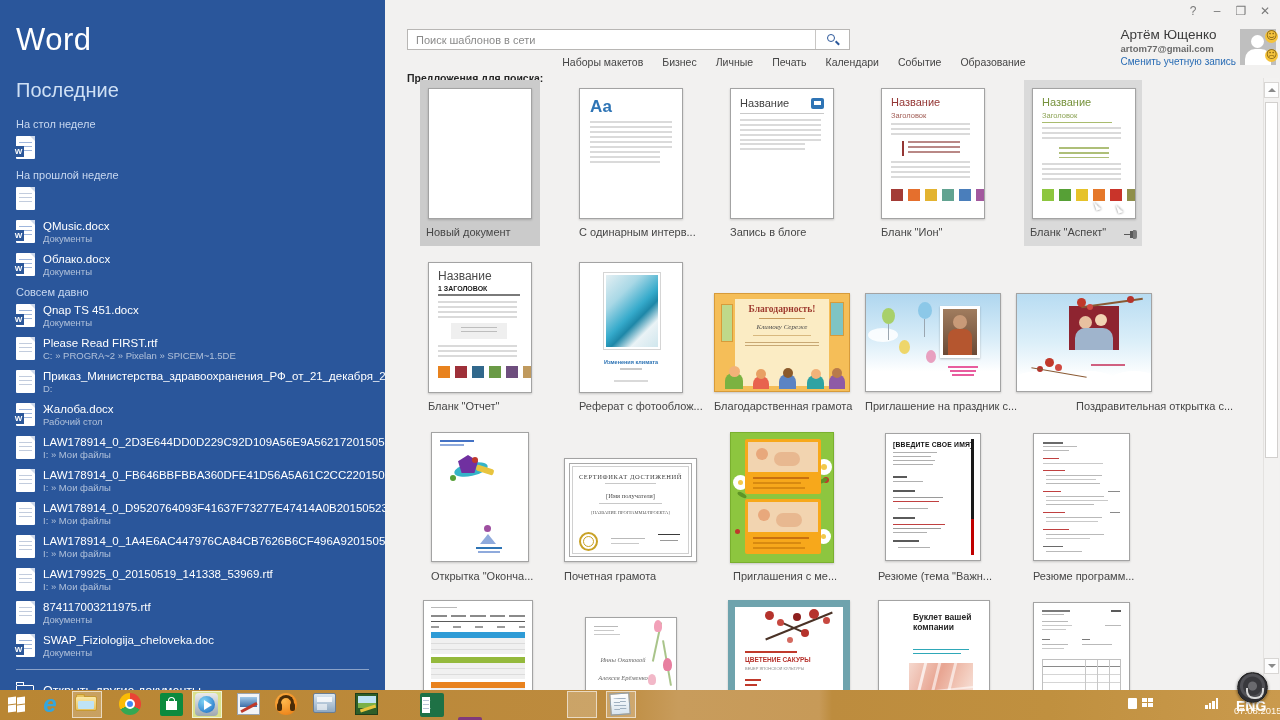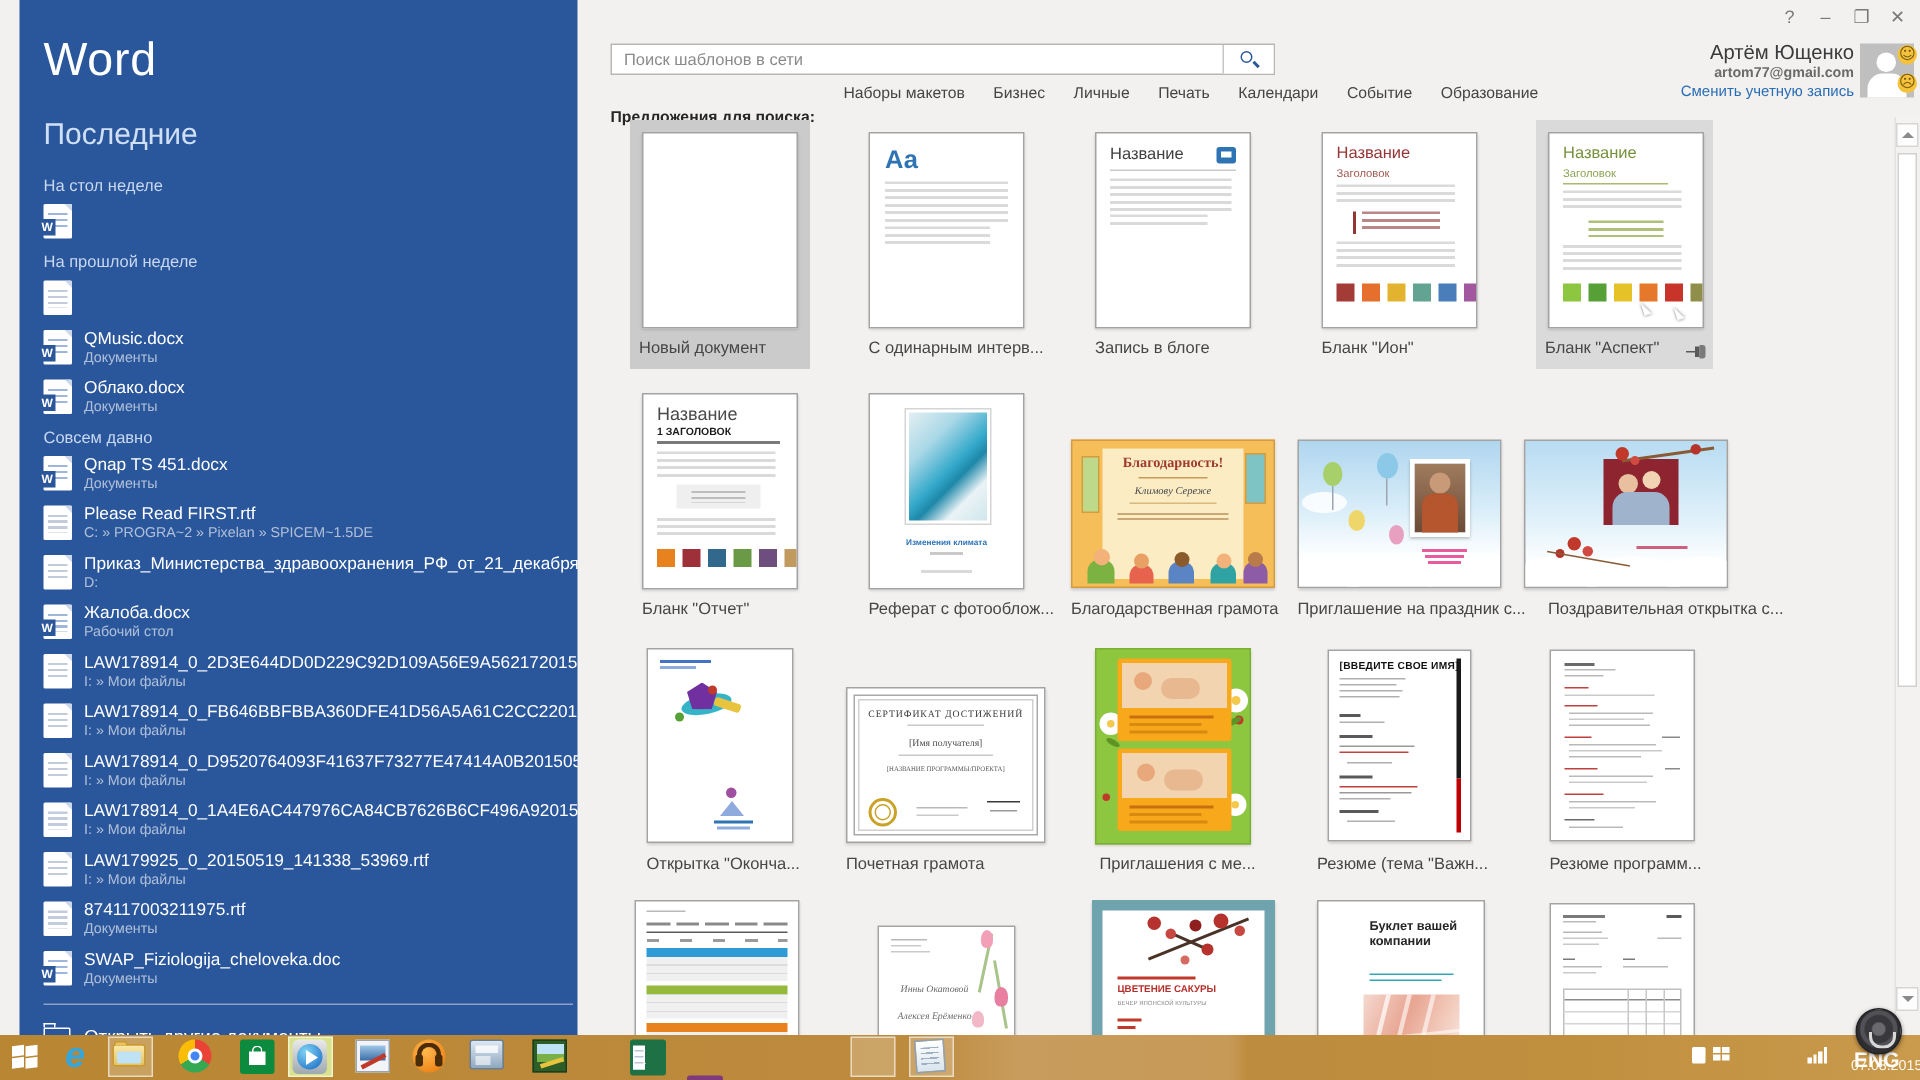--- a/index.html
+++ b/index.html
@@ -1,21 +1,21 @@
 <!DOCTYPE html>
 <html><head>
 <meta charset="utf-8">
 <style>
   * { margin:0; padding:0; box-sizing:border-box; }
   html,body { width:1280px; height:720px; overflow:hidden;
     font-family:"Liberation Sans","DejaVu Sans",sans-serif; background:#F2F1F0; }
 
   
   .sidebar { position:absolute; left:0; top:0; width:385px; height:690px;
-    background:#2A569B; color:#fff; overflow:hidden;margin-left:13px; }
+    background:#2A569B; color:#fff; overflow:hidden; }
   .app-title { font-size:31px; font-weight:400; color:#fff; padding:22px 0 0 16px; letter-spacing:.5px; }
   .recent-title { font-size:20px; font-weight:400; color:#CFE0F5; padding:21px 0 0 16px; }
   .file-list { padding:8px 0 0 16px; }
   .group-label { font-size:11px; color:#C8D8F0; margin:8px 0 4px 0; }
   .file-item { display:flex; align-items:center; gap:8px; margin:0 0 6px 0; height:27px; cursor:default; }
   .file-name { font-size:11.5px; color:#FFFFFF; white-space:nowrap; }
   .file-path { font-size:9.5px; color:rgba(255,255,255,.62); white-space:nowrap; margin-top:1px; }
   .doc-ico { width:19px; height:23px; background:#fff; border-radius:1px; position:relative; flex:0 0 auto; }
   .doc-ico .fold { position:absolute; right:0; top:0; width:5px; height:5px; background:#CDD8EA;
     clip-path:polygon(0 0,100% 100%,100% 0); }
@@ -41,21 +41,21 @@
   .search-input { flex:1; border:none; outline:none; font-size:11px; padding:0 8px; color:#444; background:transparent; }
   .search-input::placeholder { color:#8A8A8A; }
   .search-btn { width:34px; border-left:1px solid #C8C6C4; position:relative; cursor:pointer; background:#fff; }
   .mag { position:absolute; left:11px; top:4px; width:8px; height:8px; border:1.7px solid #2B579A; border-radius:50%; }
   .mag::after { content:""; position:absolute; left:7px; top:7px; width:5px; height:1.7px; background:#2B579A; transform:rotate(45deg); }
 
   .suggest-row { position:absolute; left:22px; top:56px; font-size:10.5px; color:#454545; display:flex; gap:19px; white-space:nowrap; }
   .suggest-label { font-weight:bold; color:#262626;margin-top:16px; }
   .suggest-link { cursor:pointer; }
 
-  .account { position:absolute; right:44px; top:27px; text-align:right; }
+  .account { position:absolute; right:44px; top:27px; text-align:left; }
   .acct-name { font-size:13.5px; color:#3B3B3B; }
   .acct-email { font-size:9.5px; color:#6A6A6A; font-weight:bold; margin-top:1px; }
   .acct-switch { font-size:10px; color:#2A6DB5; margin-top:2px; cursor:pointer; }
   .avatar { position:absolute; right:-40px; top:2px; width:36px; height:36px; background:#BFBFBF; }
   .avatar .head { position:absolute; left:11px; top:6px; width:13px; height:13px; border-radius:50%; background:#fff; }
   .avatar .body { position:absolute; left:5px; top:20px; width:26px; height:16px; border-radius:10px 10px 0 0; background:#fff; }
   .smileys { position:absolute; right:2px; top:30px; display:flex; flex-direction:column; gap:6px; }
   .smiley { width:13px; height:13px; border-radius:50%; background:#F5C33B; color:#7A5B12; font-size:11px;
     line-height:12px; text-align:center; font-family:"DejaVu Sans",sans-serif; cursor:pointer; }
 
@@ -508,21 +508,21 @@
     <div style="position:absolute;left:60px;top:4px;width:9px;height:9px;border-radius:50%;background:#C0392B"></div>
     <div style="position:absolute;left:70px;top:10px;width:6px;height:6px;border-radius:50%;background:#D04A42"></div>
     <div style="position:absolute;left:110px;top:2px;width:7px;height:7px;border-radius:50%;background:#B5332C"></div>
     <div style="position:absolute;left:28px;top:64px;width:9px;height:9px;border-radius:50%;background:#C0392B"></div>
     <div style="position:absolute;left:38px;top:70px;width:7px;height:7px;border-radius:50%;background:#D04A42"></div>
     <div style="position:absolute;left:20px;top:72px;width:6px;height:6px;border-radius:50%;background:#B5332C"></div>
     <div style="position:absolute;left:14px;top:78px;width:56px;height:1.2px;background:#8A5A34;transform:rotate(10deg)"></div>
   </div>
   <div style="position:absolute;left:74px;top:70px;width:34px;height:1.5px;background:#D06080"></div>
 </div>
-<div class="card-label" style="left:1032px;top:400px">Поздравительная открытка с...</div>
+<div class="card-label" style="left:1076px;top:400px">Поздравительная открытка с...</div>
 
 <div class="card" style="left:431px;top:432px;width:98px;height:130px">
   <div>
     <div style="position:absolute;left:8px;top:7px;width:34px;height:2px;background:#4472C4"></div>
     <div style="position:absolute;left:8px;top:11px;width:24px;height:1.5px;background:#8FAADC"></div>
   </div>
   <div>
     <div style="position:absolute;left:22px;top:30px;width:34px;height:13px;border-radius:50%;background:#35B4C8;transform:rotate(-12deg)"></div>
     <div style="position:absolute;left:26px;top:22px;width:20px;height:18px;background:#7030A0;clip-path:polygon(50% 0,100% 35%,82% 100%,18% 100%,0 35%)"></div>
     <div style="position:absolute;left:44px;top:34px;width:18px;height:6px;background:#E8C43E;transform:rotate(18deg);border-radius:2px"></div>

